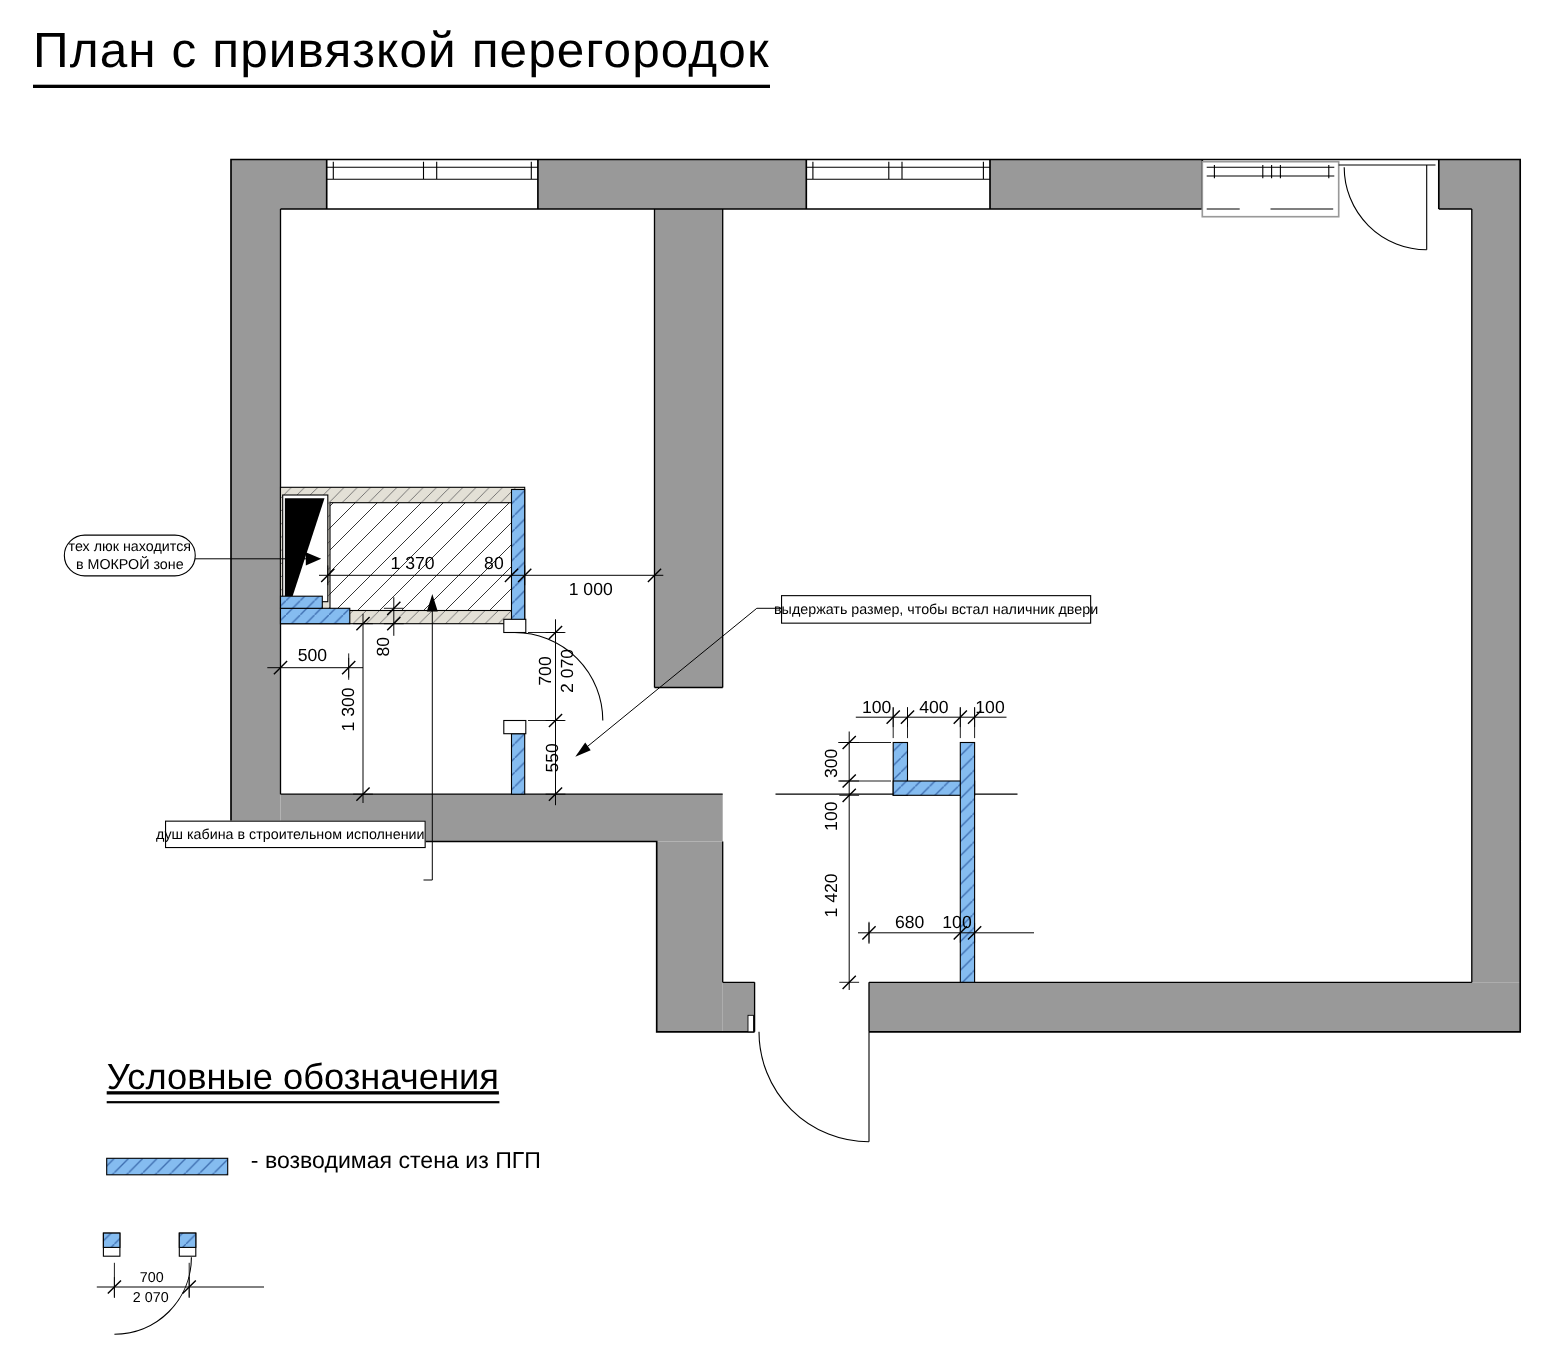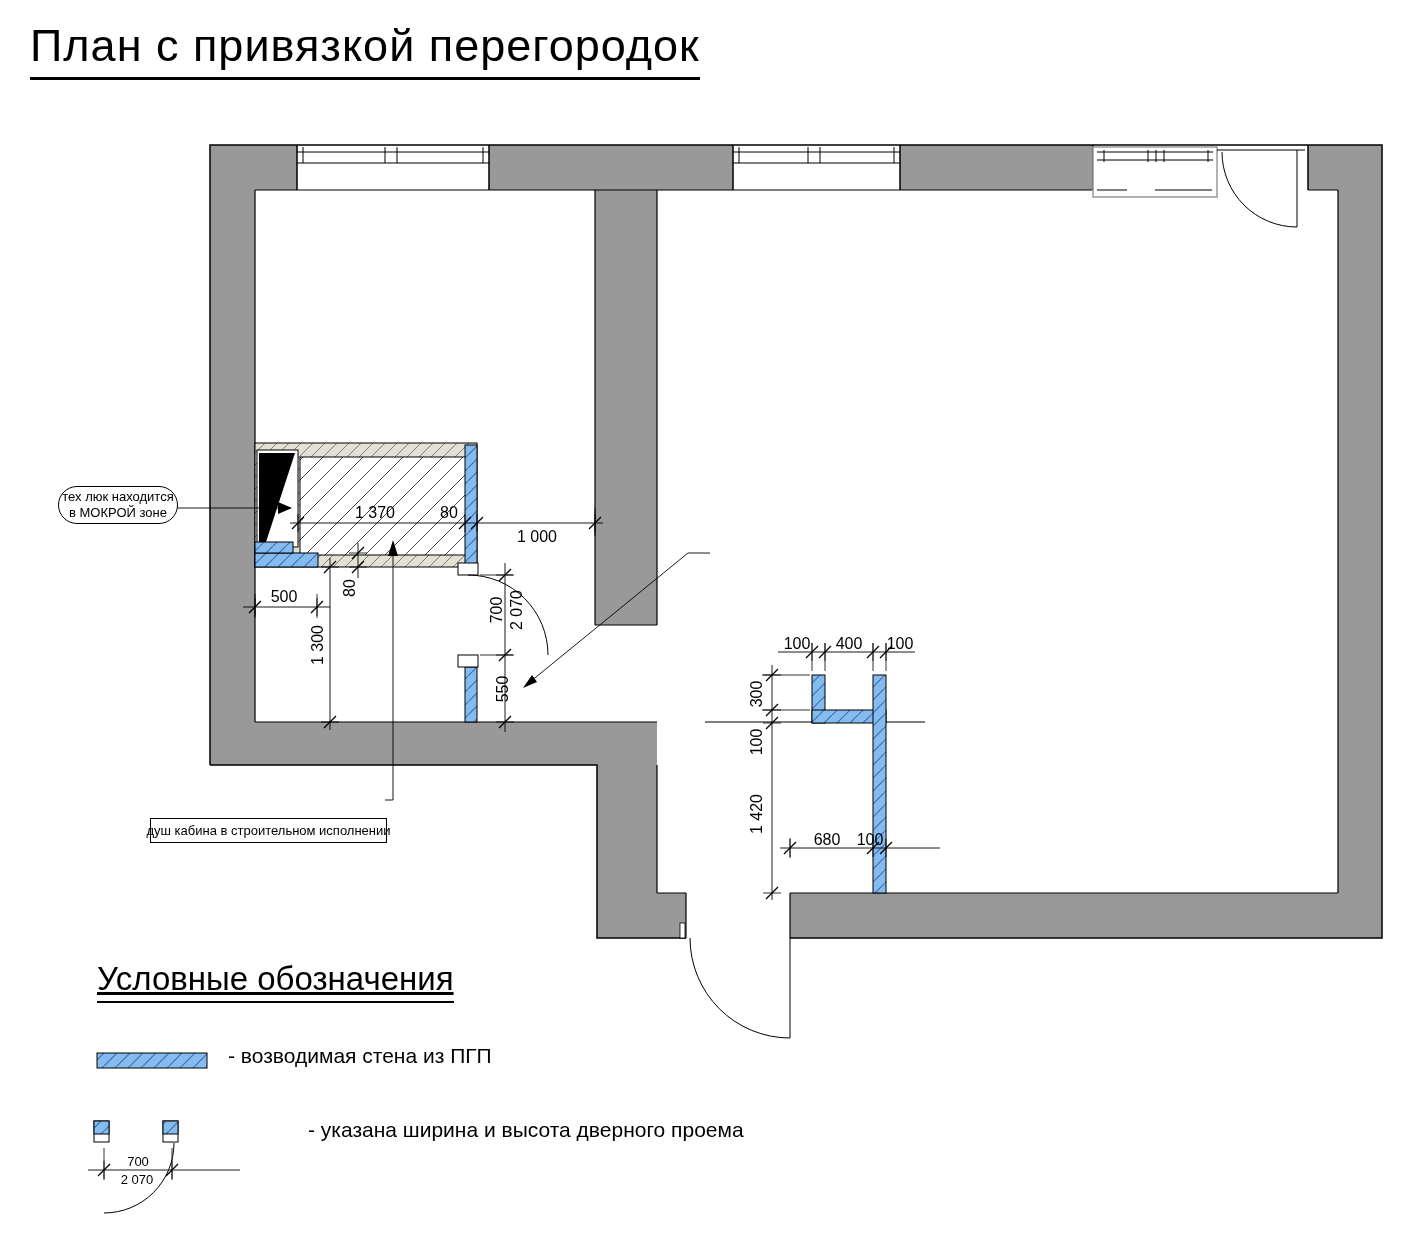--- a/index.html
+++ b/index.html
@@ -162,21 +162,24 @@
   </svg>
 
   <div class="abs" style="left:30px;top:20px;">
     <span class="title">План с привязкой перегородок</span>
   </div>
 
   <div class="abs callout" style="left:58px;top:486px;width:120px;height:38px;border-radius:19px;">
     <div>тех люк находится</div>
     <div>в МОКРОЙ зоне</div>
   </div>
-  <div class="abs callout" style="left:150px;top:818px;width:237px;height:25px;">
+  <div class="abs callout" style="left:710px;top:541px;width:282px;height:26px;">
+    <div>выдержать размер, чтобы встал наличник двери</div>
+  </div>
+  <div class="abs callout" style="left:150px;top:746px;width:237px;height:25px;align-items:flex-end;">
     <div>душ кабина в строительном исполнении</div>
   </div>
 
   <div class="abs dim" style="left:375px;top:513px;">1 370</div>
   <div class="abs dim" style="left:449px;top:513px;">80</div>
   <div class="abs dim" style="left:537px;top:513px;margin-top:24px;">1 000</div>
   <div class="abs dim" style="left:284px;top:597px;">500</div>
   <div class="abs dim v" style="left:318px;top:645px;">1 300</div>
   <div class="abs dim v" style="left:350px;top:588px;">80</div>
   <div class="abs dim v" style="left:497px;top:610px;">700</div>
@@ -188,17 +191,16 @@
   <div class="abs dim v" style="left:757px;top:694px;">300</div>
   <div class="abs dim v" style="left:757px;top:742px;">100</div>
   <div class="abs dim v" style="left:757px;top:814px;">1 420</div>
   <div class="abs dim" style="left:827px;top:840px;">680</div>
   <div class="abs dim" style="left:870px;top:840px;">100</div>
 
   <div class="abs" style="left:97px;top:960px;">
     <span class="legend-heading">Условные обозначения</span>
   </div>
   <div class="abs legend-text" style="left:228px;top:1044px;">- возводимая стена из ПГП</div>
-  <div class="abs legend-text" style="left:308px;top:1118px;">- указана ширина и высота дверного проема</div>
   <div class="abs dim small" style="left:138px;top:1161px;">700</div>
   <div class="abs dim small" style="left:137px;top:1179px;">2 070</div>
 
 </div>
 
 </body></html>

